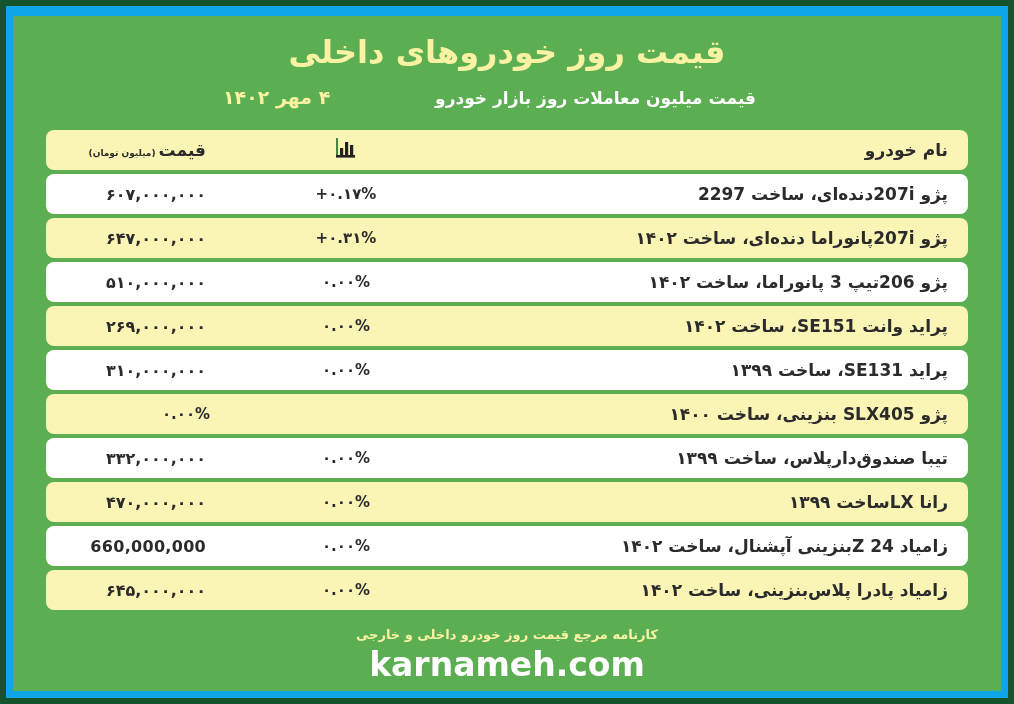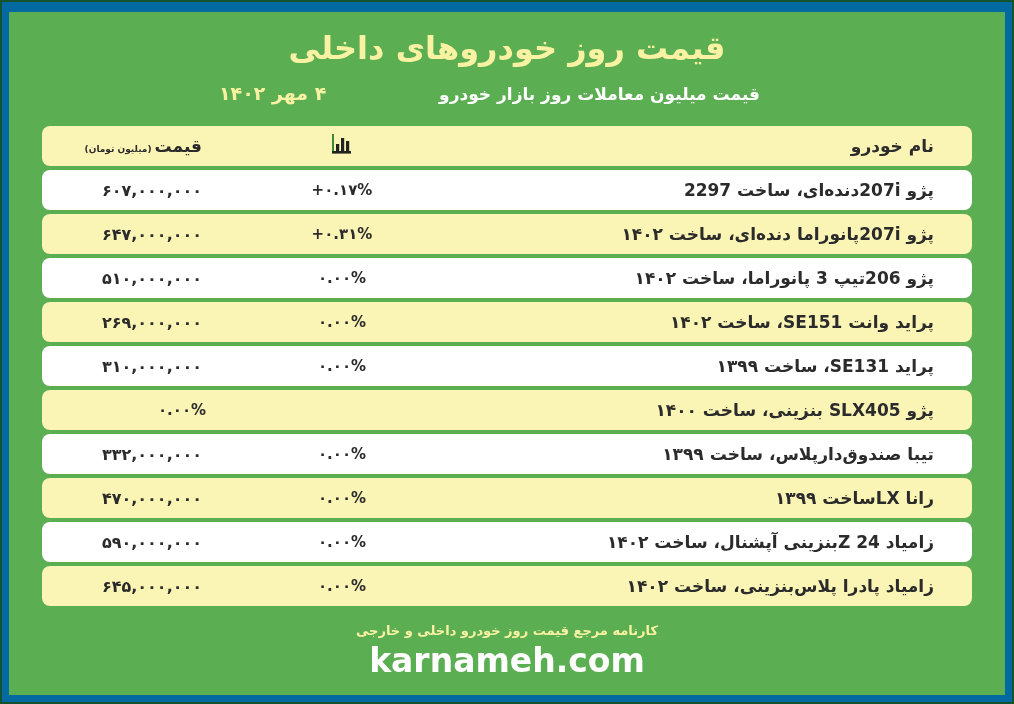--- a/index.html
+++ b/index.html
@@ -5,22 +5,22 @@
   :root{
     --background-green:#5CAE52;
     --row-yellow:#FAF4B5;
     --accent-yellow-text:#FAF2A3;
     --row-white:#FFFFFF;
     --dark-text:#2B2B2B;
   }
   *{margin:0;padding:0;box-sizing:border-box;}
   body{background:#fff;font-family:"DejaVu Sans", sans-serif;}
   .canvas{
-    position:relative;width:1014px;height:704px;background:#0369a1;
-    border:2px solid #14532d;overflow:hidden;
+    position:relative;width:1014px;height:704px;background:#0ea5e9;
+    border:6px solid #14532d;overflow:hidden;
   }
   .card{
     position:absolute;left:7px;right:7px;top:10px;bottom:7px;
     background:var(--background-green);direction:rtl;
   }
   .title{
     text-align:center;color:var(--accent-yellow-text);
     font-size:32px;font-weight:bold;margin-top:14px;line-height:44px;
   }
   .subhead{
@@ -29,21 +29,21 @@
   }
   .subtitle{color:#fff;font-size:17px;font-weight:bold;}
   .date{color:var(--accent-yellow-text);font-size:19px;font-weight:bold;}
   .table{margin:22px 33px 0;}
   .trow{
     display:flex;align-items:center;height:40px;border-radius:8px;
     margin-bottom:4px;background:var(--row-white);
   }
   .trow.alt,.trow.thead{background:var(--row-yellow);}
   .cell{color:var(--dark-text);}
-  .cell.name{flex:1;padding-right:38px;font-size:17px;font-weight:bold;overflow:hidden;white-space:nowrap;}
+  .cell.name{flex:1;padding-right:20px;font-size:17px;font-weight:bold;overflow:hidden;white-space:nowrap;}
   .cell.change{width:280px;text-align:center;font-size:15px;font-weight:bold;}
   .cell.price{width:160px;text-align:right;font-size:16px;font-weight:bold;letter-spacing:.3px;}
   .thead .cell.price{font-size:17px;}
   .unit{font-size:9px;font-weight:bold;margin-right:3px;}
   .ltr{direction:ltr;unicode-bidi:isolate;display:inline-block;}
   .icon-wrap{width:280px;display:flex;justify-content:center;align-items:center;height:100%;}
   .footer{text-align:center;margin-top:17px;}
   .tagline{color:var(--accent-yellow-text);font-size:13px;font-weight:bold;}
   .domain{color:#fff;font-size:33px;font-weight:bold;margin-top:3px;direction:ltr;}
 </style>
@@ -114,21 +114,21 @@
     <div class="cell price"><span class="ltr">۳۳۲,۰۰۰,۰۰۰</span></div>
   </div>
           <div class="trow alt">
     <div class="cell name">رانا LXساخت ۱۳۹۹</div>
     <div class="cell change"><span class="ltr">۰.۰۰%</span></div>
     <div class="cell price"><span class="ltr">۴۷۰,۰۰۰,۰۰۰</span></div>
   </div>
           <div class="trow">
     <div class="cell name">زامیاد 24 Zبنزینی آپشنال، ساخت ۱۴۰۲</div>
     <div class="cell change"><span class="ltr">۰.۰۰%</span></div>
-    <div class="cell price"><span class="ltr">۵۹۰,۰۰۰,۰۰۰</span></div>
+    <div class="cell price"><span class="ltr">660,000,000</span></div>
   </div>
           <div class="trow alt">
     <div class="cell name">زامیاد پادرا پلاس‌بنزینی، ساخت ۱۴۰۲</div>
     <div class="cell change"><span class="ltr">۰.۰۰%</span></div>
     <div class="cell price"><span class="ltr">۶۴۵,۰۰۰,۰۰۰</span></div>
   </div>
         </div>
     </div>
 
     <div class="footer">

